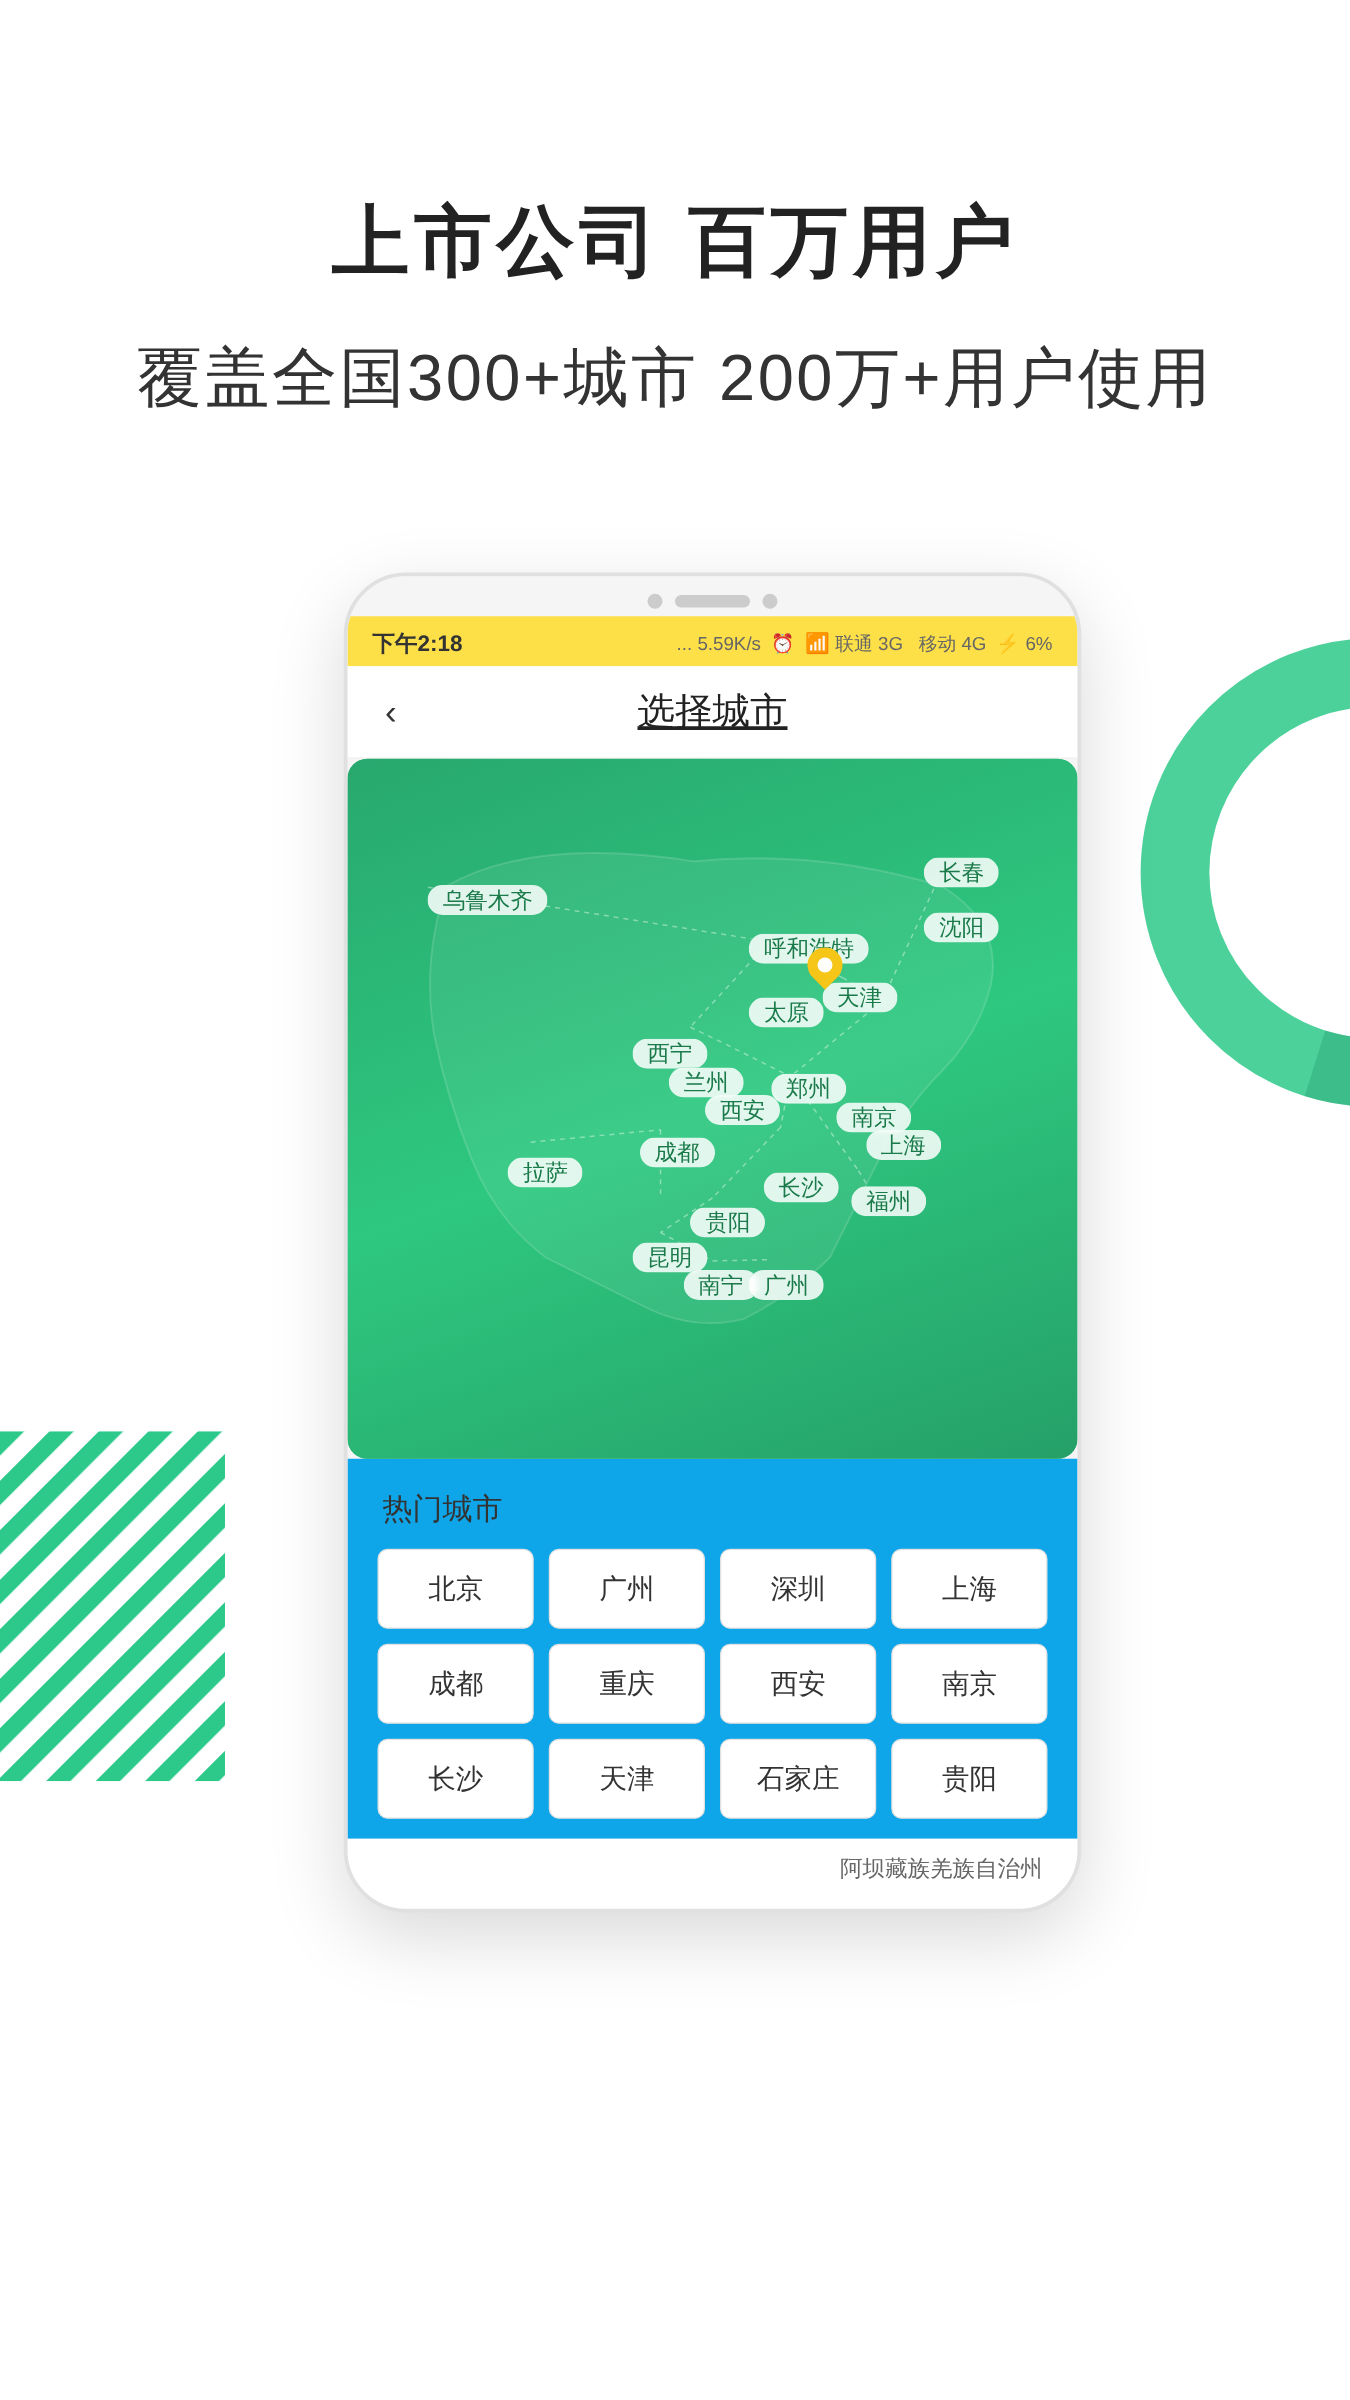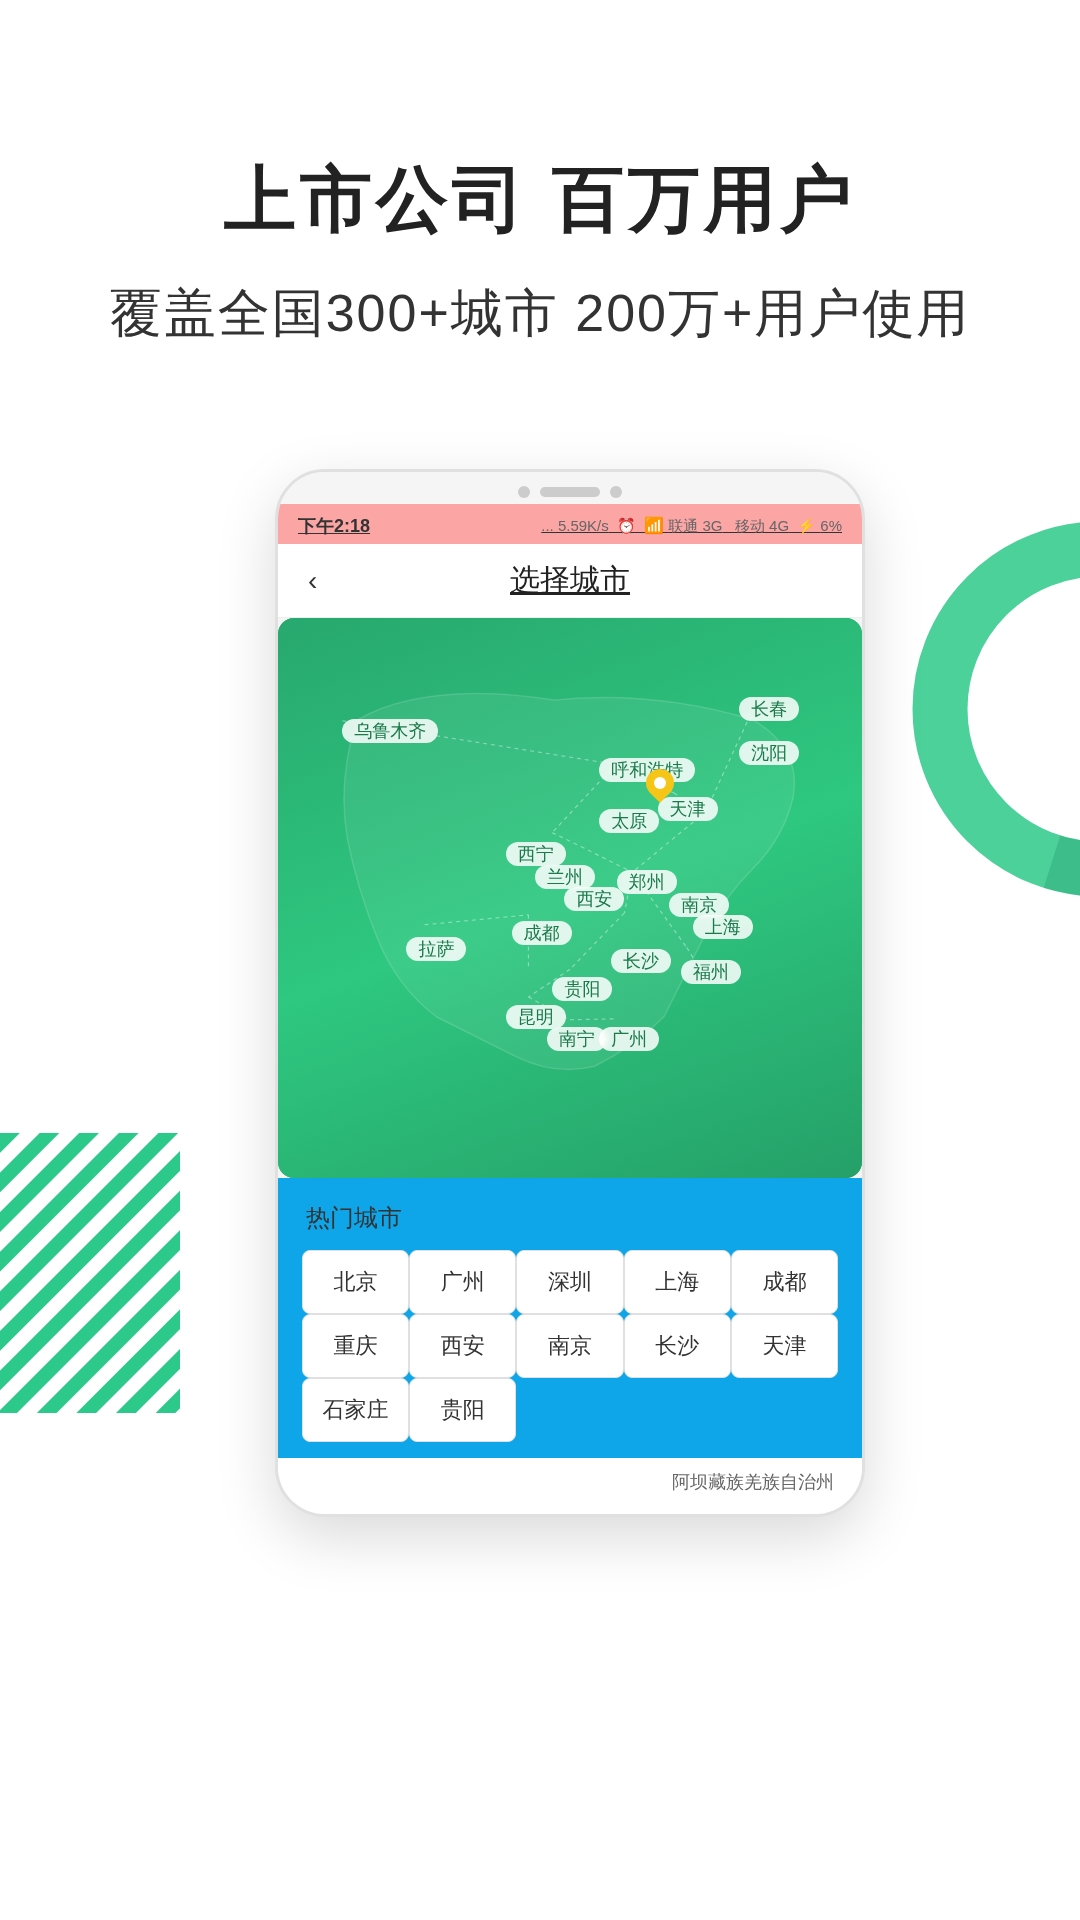--- a/index.html
+++ b/index.html
@@ -12,21 +12,21 @@
       overflow-x: hidden;
       position: relative;
     }
 
     
     .hero-section {
       padding: 160px 80px 60px 80px;
       text-align: center;
     }
     .hero-title {
-      font-size: 72px;
+      font-size: 62px;
       font-weight: 900;
       color: #222222;
       letter-spacing: 4px;
       line-height: 1.1;
       margin-bottom: 40px;
     }
     .hero-subtitle {
       font-size: 52px;
       font-weight: 400;
       color: #333333;
@@ -48,28 +48,27 @@
       background: #f5f5f5;
       border-radius: 50px;
       box-shadow: 0 20px 60px rgba(0,0,0,0.15);
       overflow: hidden;
       position: relative;
       border: 3px solid #e0e0e0;
     }
 
     
     .status-bar {
-      background: #fca5a5;
+      background: #fde047;
       padding: 10px 20px 6px 20px;
       display: flex;
       align-items: center;
       justify-content: space-between;
       font-size: 18px;
       color: #333;
-      text-decoration: underline;
     }
     .status-time { font-weight: 600; font-size: 18px; }
     .status-info { font-size: 15px; color: #666; }
 
     
     .phone-nav {
       background: #ffffff;
       padding: 16px 30px;
       display: flex;
       align-items: center;
@@ -161,21 +160,22 @@
     }
     .hot-cities-title {
       font-size: 24px;
       color: #333;
       font-weight: 500;
       margin-bottom: 16px;
       padding-left: 4px;
     }
     .city-grid {
       display: grid;
-      grid-template-columns: repeat(5, 1fr);
+      grid-template-columns: repeat(4, 1fr);
+      gap: 12px;
     }
     .city-btn {
       border: 1px solid #e0e0e0;
       border-radius: 8px;
       padding: 16px 8px;
       text-align: center;
       font-size: 22px;
       color: #333;
       background: #fff;
       cursor: pointer;

